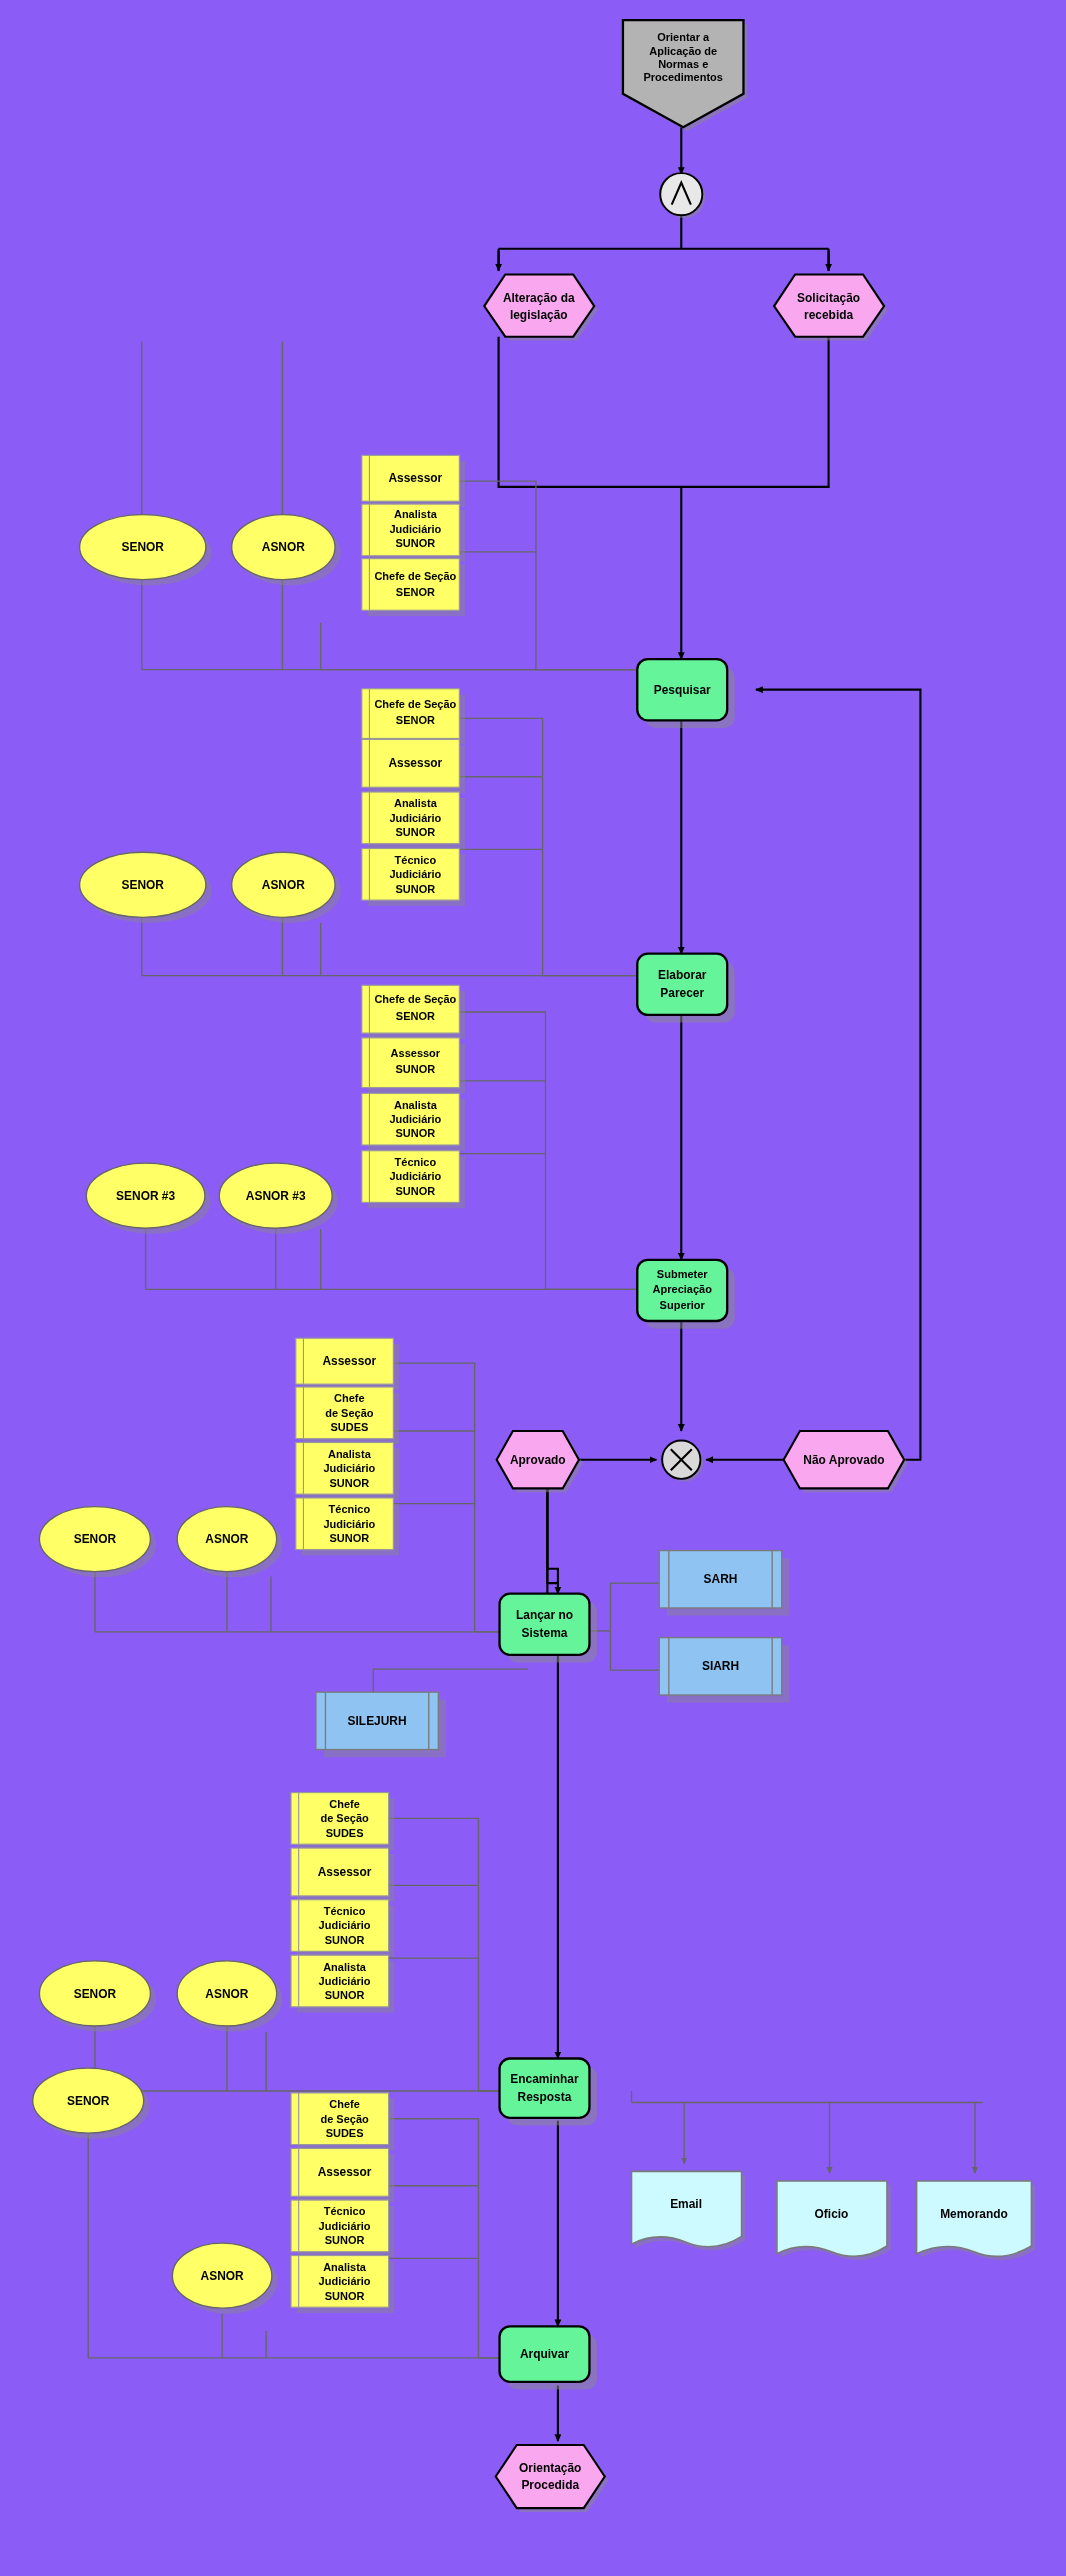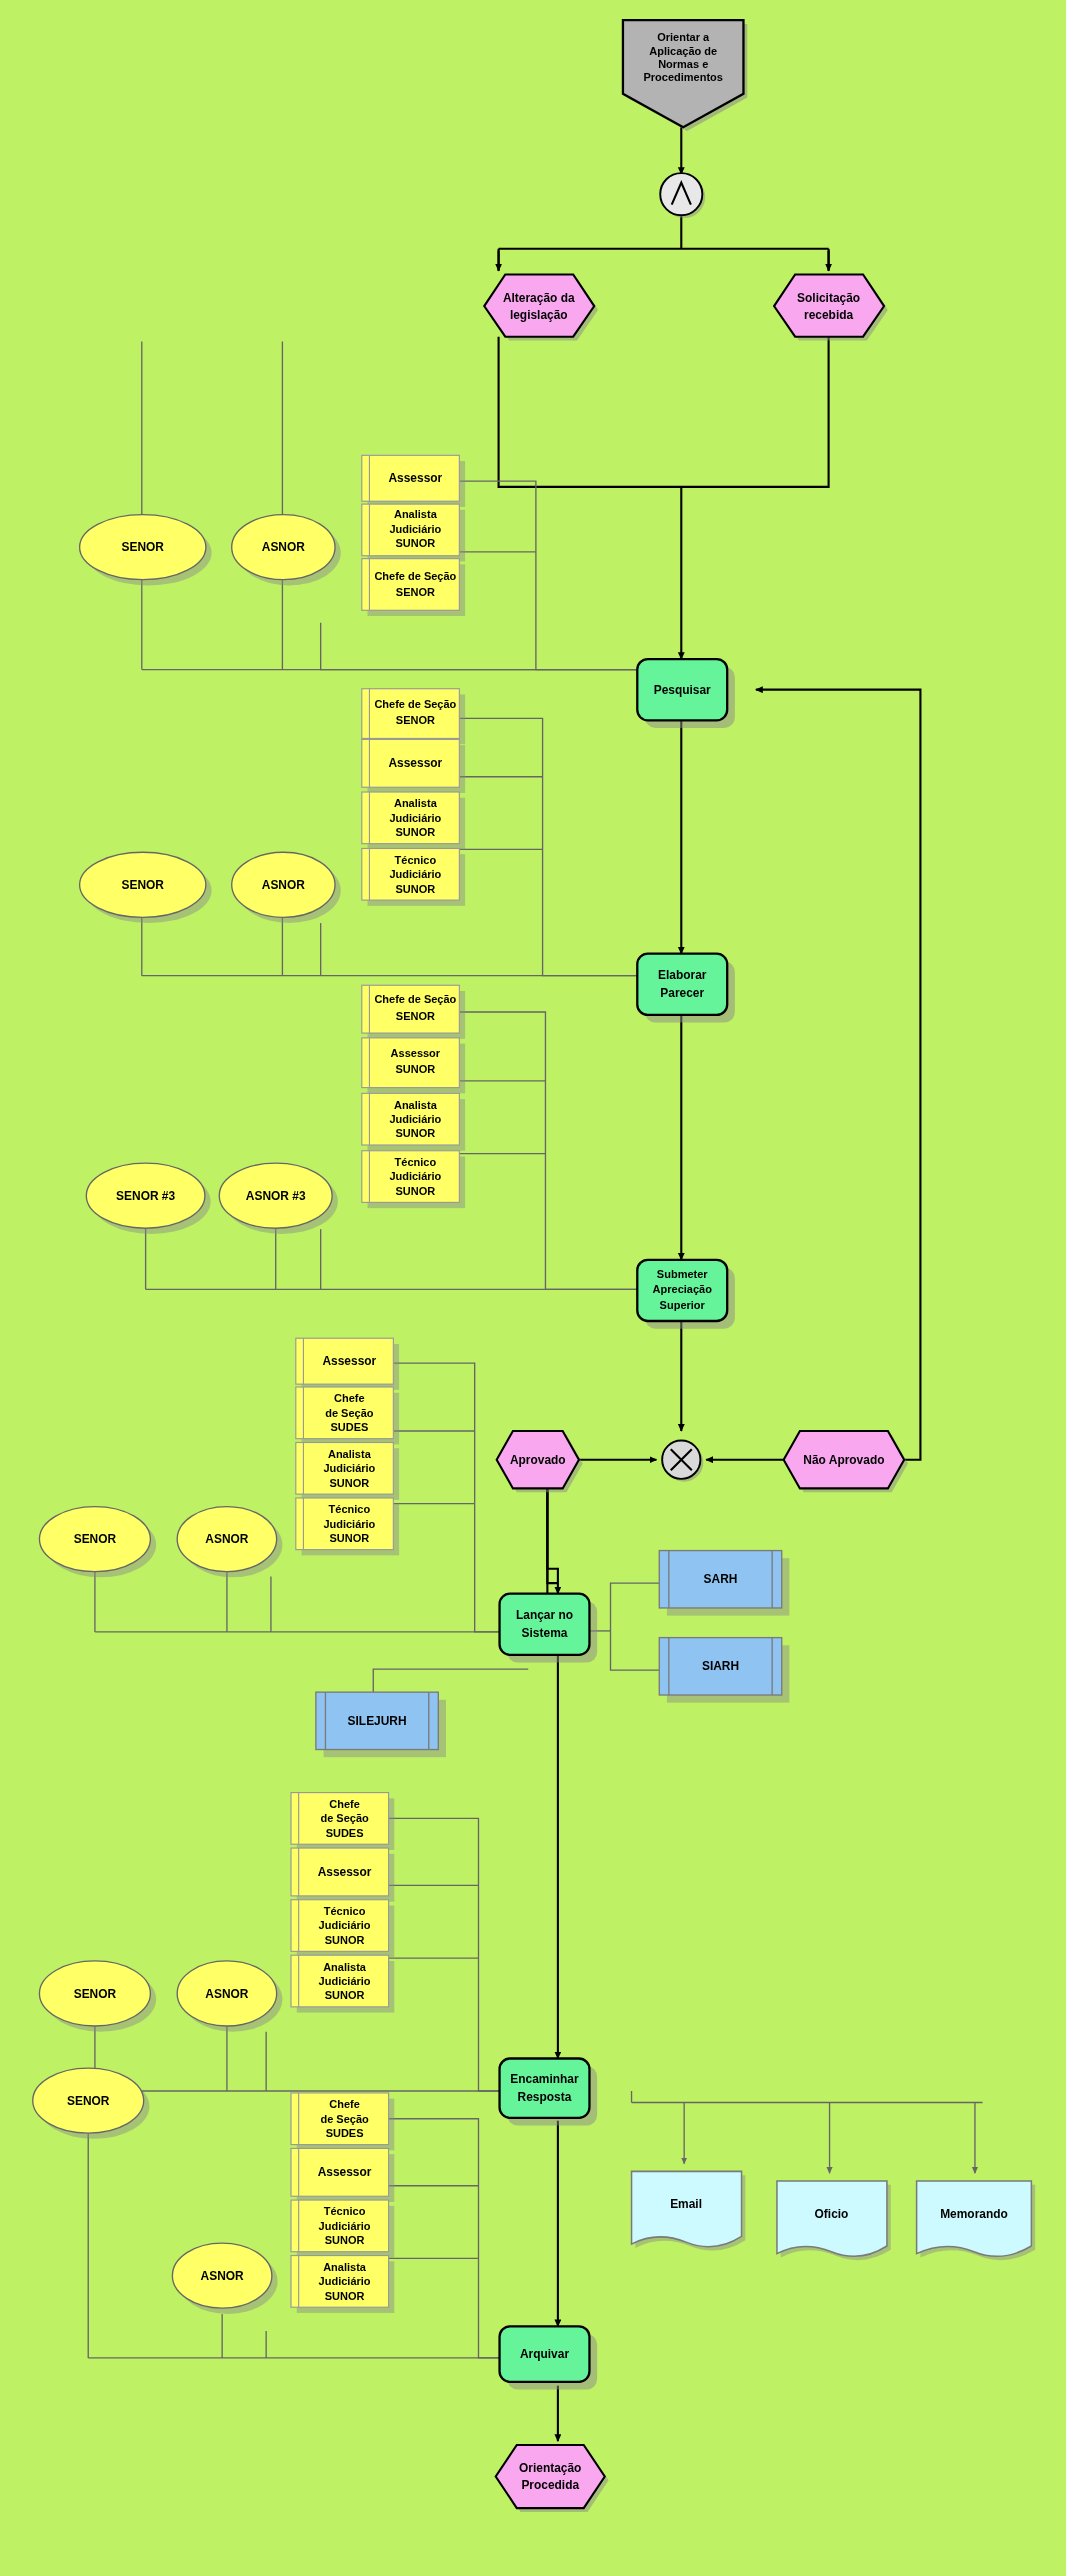--- a/index.html
+++ b/index.html
@@ -1,17 +1,17 @@
 <!DOCTYPE html>
 <html><head>
 <meta charset="utf-8">
 <style>
   html,body{margin:0;padding:0;background:#ffffff;}
   body{font-family:"Liberation Sans", sans-serif;}
-  #page{position:relative;width:1067px;height:2576px;background:#bef264;overflow:hidden;}
+  #page{position:relative;width:1067px;height:2576px;background:#8b5cf6;overflow:hidden;}
   svg{display:block;}
   .nodetext{font-family:"Liberation Sans", sans-serif;font-weight:bold;fill:#000000;text-anchor:middle;dominant-baseline:middle;}
   .t11{font-size:11.5px;}
   .t12{font-size:12.5px;}
   .flowline{stroke:#000000;stroke-width:2.2;fill:none;}
   .orgline{stroke:#666666;stroke-width:1.4;fill:none;}
 </style>
 </head>
 <body>
 

